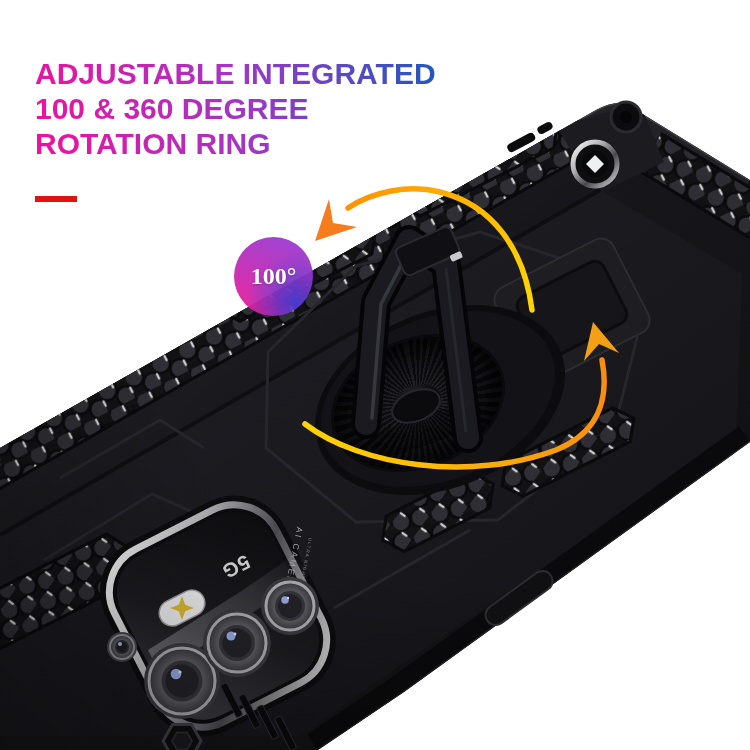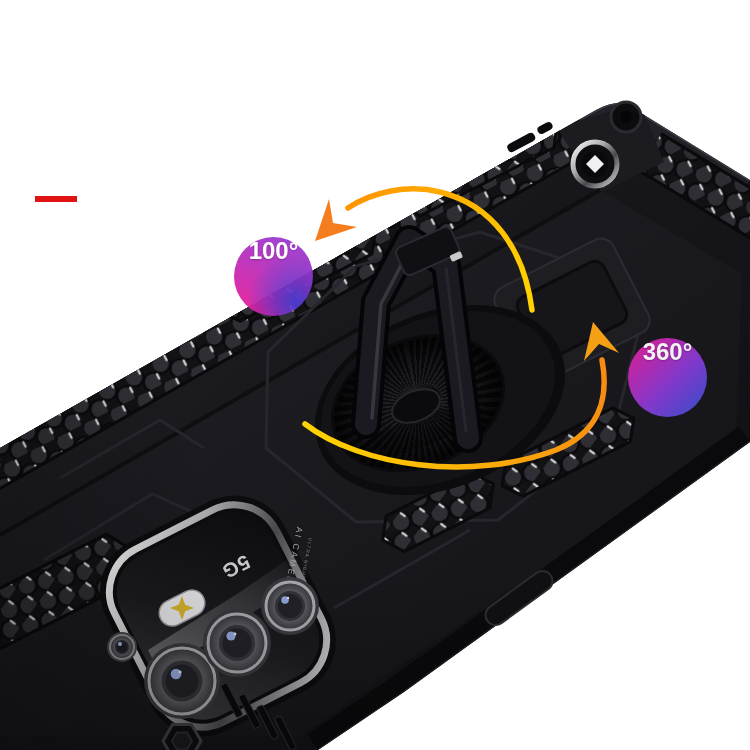--- a/index.html
+++ b/index.html
@@ -16,23 +16,23 @@
   .hub{position:absolute;left:50%;top:50%;width:48px;height:34px;transform:translate(-50%,-50%);
        border-radius:50%;background:radial-gradient(circle at 45% 40%, #2d2d34, #0a0a0c 75%);}
   .pill{position:absolute;left:33px;top:18px;border:3px solid #8f8f8f;border-radius:22px;
         padding:5px 16px;font-size:18px;font-weight:bold;color:#4d4d4d;letter-spacing:.5px;background:#fff;}
   .title{position:absolute;left:35px;top:56px;margin:0;font-size:30px;line-height:35px;font-weight:800;
          letter-spacing:0;
          background:linear-gradient(80deg,#f0109d 0%,#a236c6 52%,#2058c0 100%);
          -webkit-background-clip:text;background-clip:text;color:transparent;}
   .title span{display:block;}
   .dash{position:absolute;left:35px;top:196px;width:42px;height:6px;background:#e11212;}
-  .angle-badge{position:absolute;width:79px;height:79px;border-radius:50%;display:flex;
+  .angle-badge{position:absolute;width:79px;height:79px;border-radius:50%;display:flex;align-items:center;
                justify-content:center;color:#fff;font-weight:bold;font-size:24px;opacity:.95;
-               text-shadow:0 1px 2px rgba(0,0,0,.25);}
+               text-shadow:0 1px 2px rgba(0,0,0,.25);font-family:Liberation Serif, serif;}
   .badge-100{left:234px;top:237px;
        background:radial-gradient(circle at 78% 82%, rgba(64,62,214,.95) 0%, rgba(64,62,214,0) 55%),
                   linear-gradient(200deg,#9b3ad2 10%,#e2219e 85%);}
   .badge-360{left:628px;top:338px;
        background:linear-gradient(135deg,#e0219e 8%,#8a3ad4 55%,#3b50d2 96%);}
 </style>
 </head>
 <body>
 
 <div class="stage">
@@ -244,22 +244,24 @@
       <path d="M532 310 C524 248 492 205 440 192 C408 184 372 192 348 208" fill="none" stroke="url(#arwA)" stroke-width="5.5" stroke-linecap="round"></path>
       <path d="M315 241 L329 199 L333 223 L357 227 Z" fill="#f57d1e"></path>
     </g>
     <g>
       <path d="M305 424 C360 466 470 482 556 450 C596 434 610 402 602 360" fill="none" stroke="url(#arwB)" stroke-width="5.5" stroke-linecap="round"></path>
       <path d="M593 322 L619 353 L599 344 L584 361 Z" fill="#f5a014"></path>
     </g>
   </svg>
 
 
+  <h1 class="title">
+    <span>ADJUSTABLE INTEGRATED</span>
+    <span>100 &amp; 360 DEGREE</span>
+    <span>ROTATION RING</span>
+  </h1>
 
   <div class="dash"></div>
 
   <div class="angle-badge badge-100">
     <span>100°</span>
   </div>
-  <div class="angle-badge badge-360">
-    <span>360°</span>
-  </div>
 </div>
 
 </body></html>

